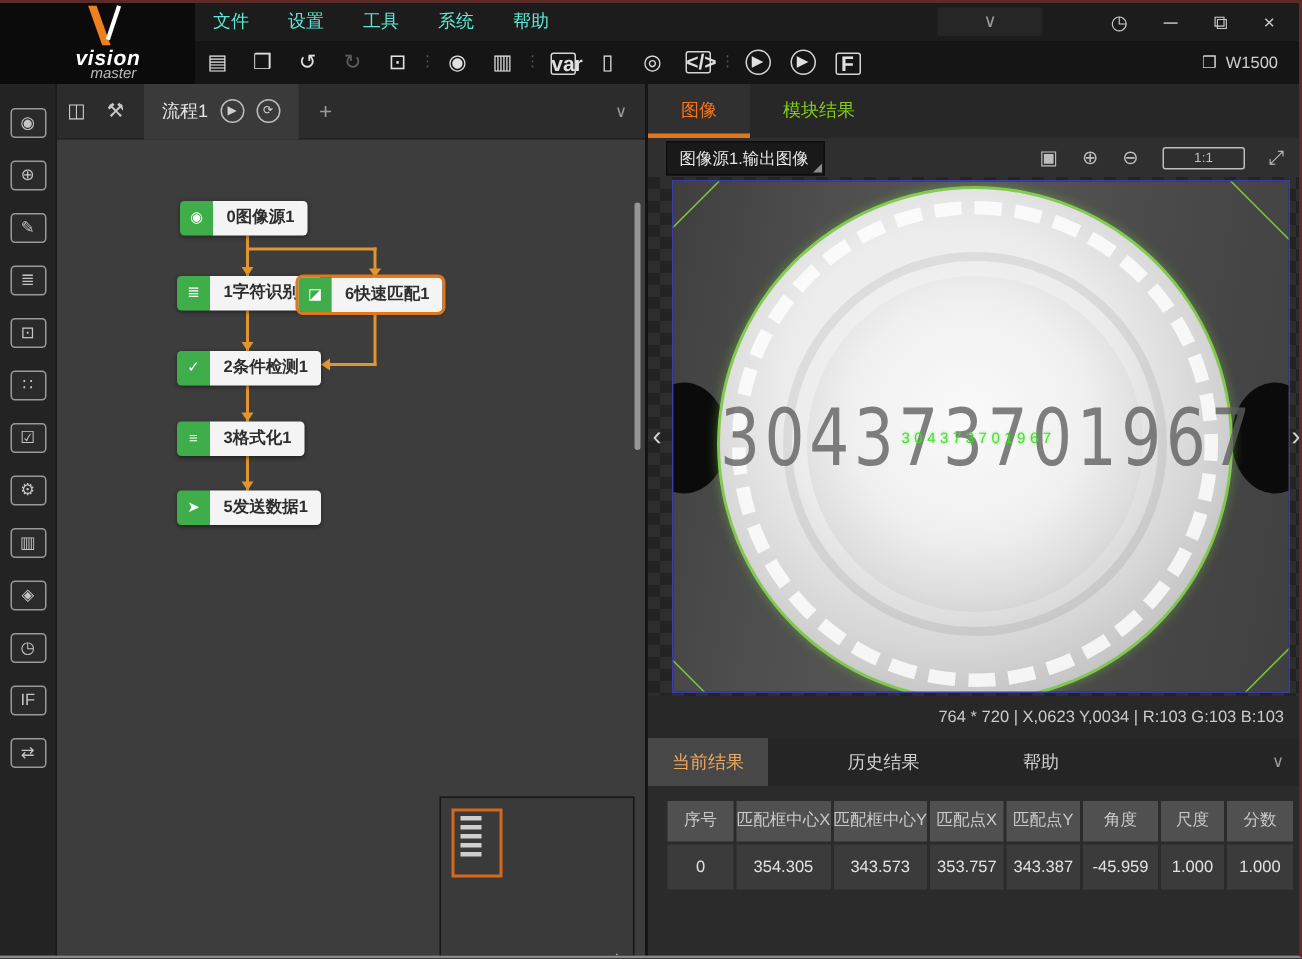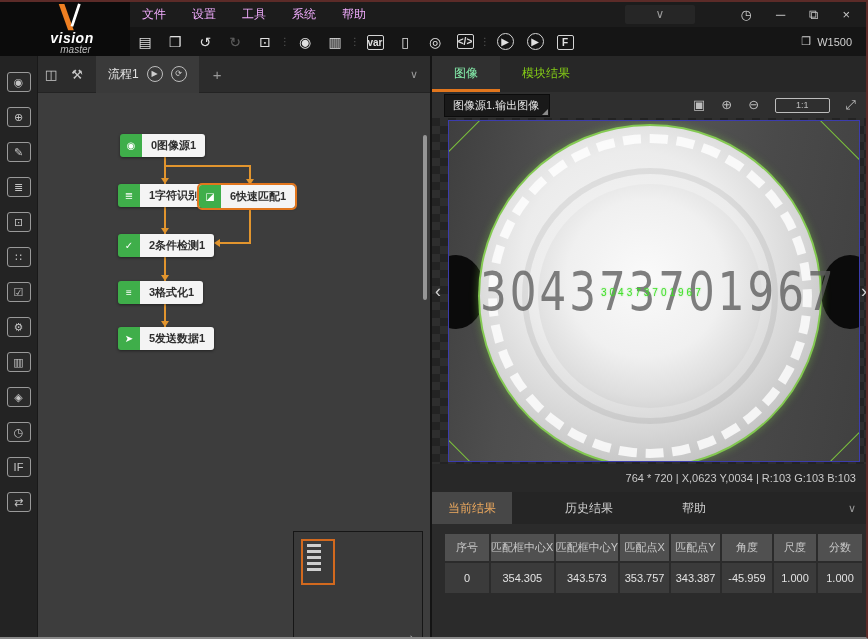--- a/index.html
+++ b/index.html
@@ -9,31 +9,31 @@
     background:#2e2e2e; border-top:2px solid #5c2b28; border-right:2px solid #5c2b28;
     border-bottom:2px solid #8a8a8a; color:#ddd; }
 
   
   .logo-block{ position:absolute; left:0; top:0; width:130px; height:54px; background:#0b0b0b; display:flex; align-items:center; padding-left:14px; z-index:5;flex-direction:column;}
   .logo-v{ width:30px; height:32px; margin-right:4px; }
   .logo-txt{ line-height:12px; }
   .logo-txt .l1{ color:#fff; font-style:italic; font-weight:bold; font-size:14px; letter-spacing:.5px;}
   .logo-txt .l2{ color:#bdbdbd; font-style:italic; font-size:10px; margin-left:10px;}
   .titlebar{ position:absolute; left:130px; right:0; top:0; height:25px; background:#1c1c1c; display:flex; align-items:center; }
-  .menu{ display:flex; gap:26px; padding-left:12px; font-size:12px; color:#f0abfc;}
+  .menu{ display:flex; gap:26px; padding-left:12px; font-size:12px; color:#5eead4;}
   .menu span{ cursor:default; }
   .tb-chevron{ position:absolute; left:495px; top:3px; color:#9a9a9a; font-size:12px; width:70px; text-align:center; background:#262626; border-radius:2px; height:19px; line-height:19px;}
   .wincontrols{ margin-left:auto; display:flex; gap:24px; padding-right:16px; color:#c9c9c9; font-size:13px; align-items:center;}
   .toolbar{ position:absolute; left:130px; right:0; top:25px; height:29px; background:#151515; display:flex; align-items:center; font-size:14px; color:#e0e0e0;}
   .tool{ width:30px; text-align:center; cursor:pointer; }
   .tool.small{ font-size:10px; letter-spacing:0; }
   .tool.dim{ opacity:.35; }
   .tool.circ{ font-size:10px;}
   .tool.circ i{ font-style:normal; display:inline-block; width:17px; height:17px; border:1px solid #d5d5d5; border-radius:50%; line-height:15px;}
-  .tool.boxed i{ font-style:normal; display:inline-block; width:17px; height:15px; border:1px solid #d5d5d5; border-radius:2px; line-height:13px; font-size:10px; font-weight:bold;}
+  .tool.boxed i{ font-style:normal; display:inline-block; width:17px; height:15px; border:1px solid #d5d5d5; border-radius:2px; line-height:13px; font-size:14px; font-weight:bold;}
   .tsep{ width:10px; text-align:center; color:#555; font-size:10px; }
   .project{ margin-left:auto; padding-right:14px; font-size:11px; color:#cfcfcf; display:flex; gap:6px; align-items:center;}
 
   
   .sidebar{ position:absolute; left:0; top:54px; width:38px; bottom:0; background:#232323; border-right:1px solid #191919; z-index:4;}
   .side-item{ width:24px; height:20px; margin:15px auto 0; border:1px solid #9a9a9a; border-radius:3px; color:#c4c4c4; font-size:11px; line-height:18px; text-align:center; cursor:pointer; background:#2a2a2a;}
   .side-item.first{ margin-top:16px; }
 
   
   .flow-panel{ position:absolute; left:38px; top:54px; width:392px; bottom:0; background:#3d3d3d; }
@@ -57,21 +57,21 @@
 
   .minimap{ position:absolute; left:255px; top:438px; width:130px; height:120px; background:#3a3a3a; border:1px solid #161616;}
   .mm-view{ position:absolute; left:7px; top:7px; width:34px; height:46px; border:2px solid #d2691e;}
   .mm-bar{ width:14px; height:3px; background:#cfcfcf; margin:3px 0 0 4px;}
   .mm-resize{ position:absolute; right:4px; bottom:4px; color:#b5b5b5; font-size:12px;}
 
   
   .right-panel{ position:absolute; left:430px; top:54px; width:438px; bottom:0; background:#2b2b2b; border-left:2px solid #141414;}
   .img-tabs{ position:absolute; left:0; top:0; right:0; height:36px; background:#272727; display:flex; font-size:12px;}
   .img-tab{ padding:0 22px; line-height:34px; color:#84cc16; cursor:pointer;}
-  .img-tab.active{ color:#86efac; border-bottom:3px solid #e2761d; background:#303030;}
+  .img-tab.active{ color:#f97316; border-bottom:3px solid #e2761d; background:#303030;}
   .viewer-bar{ position:absolute; left:0; top:36px; right:0; height:26px; background:#2f2f2f; display:flex; align-items:center;}
   .src-select{ position:relative; margin-left:12px; background:#191919; border:1px solid #0c0c0c; color:#e8e8e8; font-size:11px; padding:3px 10px 3px 8px; cursor:pointer;}
   .src-select:after{ content:""; position:absolute; right:1px; bottom:1px; border-left:6px solid transparent; border-bottom:6px solid #8a8a8a;}
   .view-tools{ margin-left:auto; display:flex; gap:16px; padding-right:12px; color:#bdbdbd; font-size:13px;}
   .view-tools span{ cursor:pointer;}
   .view-tools .ratio{ font-size:9px; border:1px solid #bdbdbd; border-radius:2px; padding:0 20px; line-height:12px; margin-top:1px;}
 
   .viewer{ position:absolute; left:0; top:62px; right:0; height:346px;
     background:repeating-conic-gradient(#2e2e2e 0% 25%, #232323 0% 50%); background-size:16px 16px; overflow:hidden;}
   .photo{ position:absolute; left:16px; top:2px; width:412px; height:342px; overflow:hidden;

